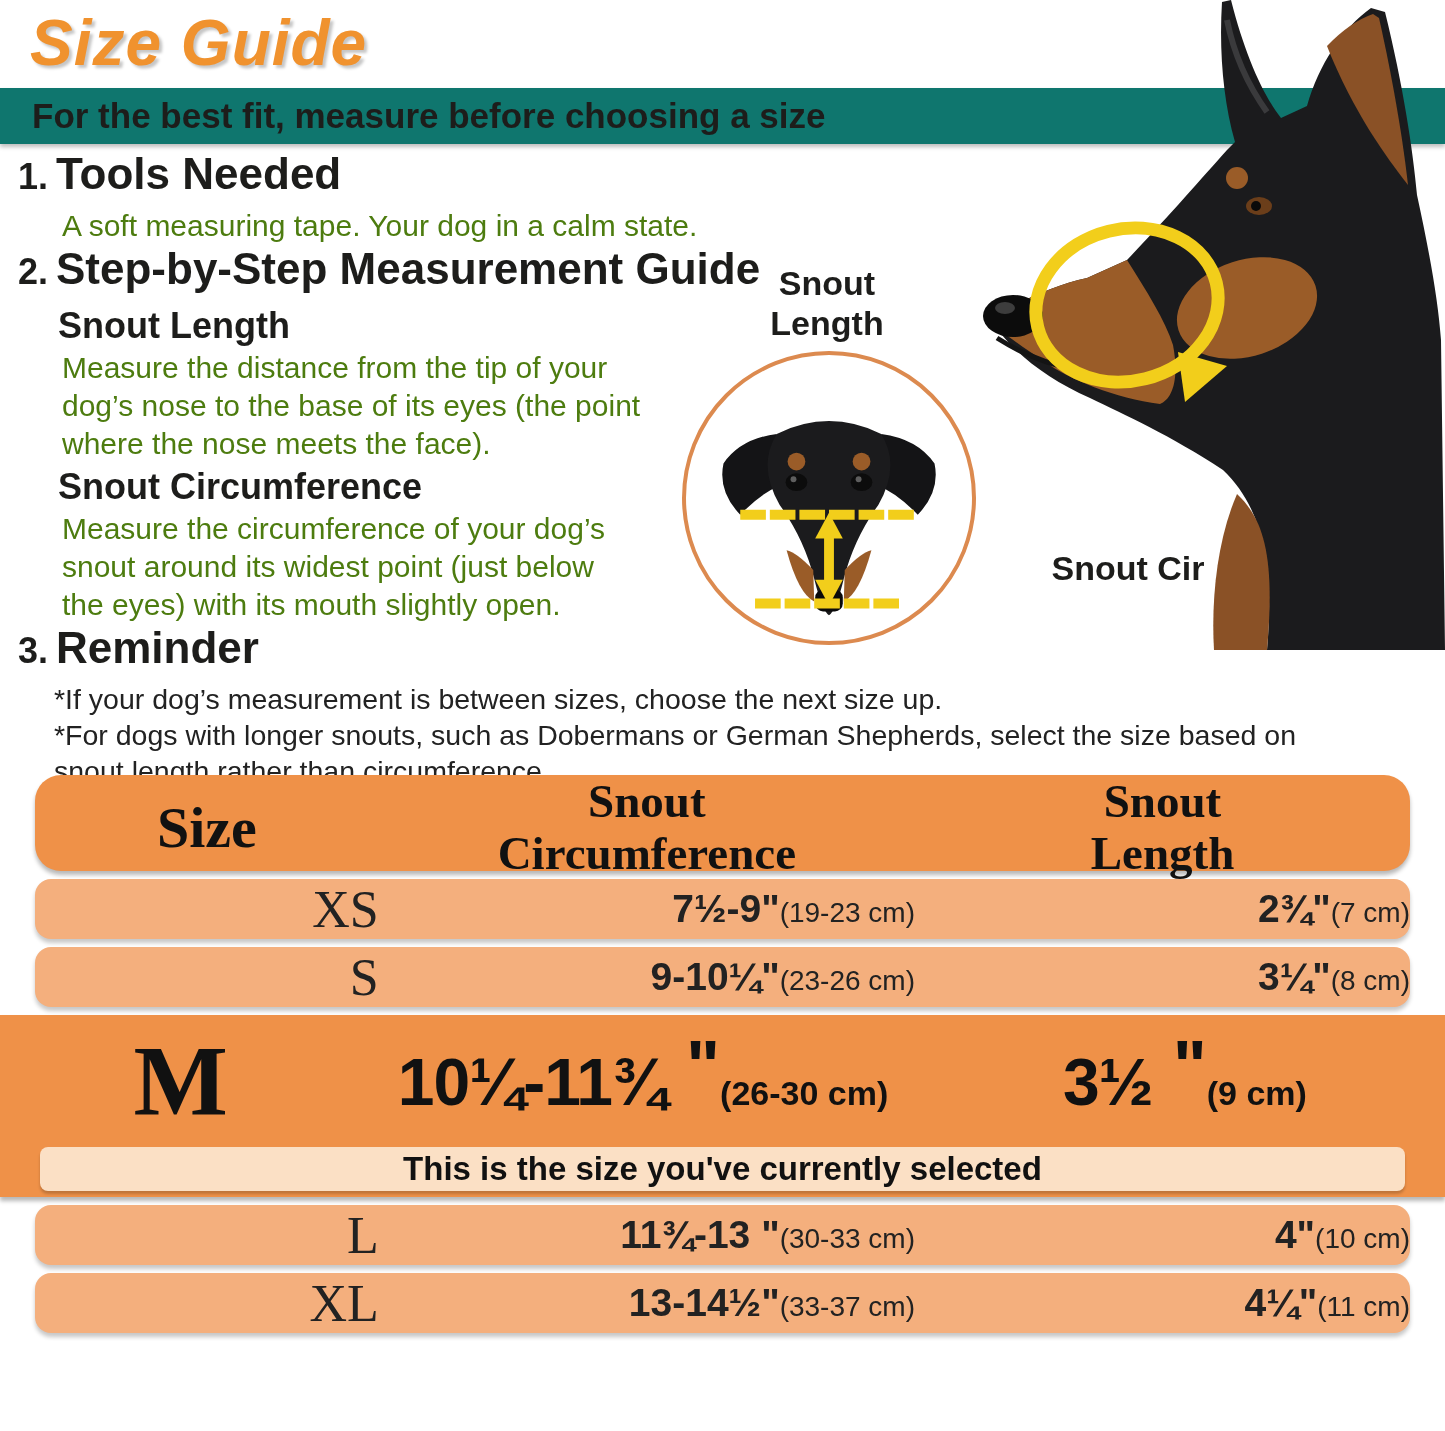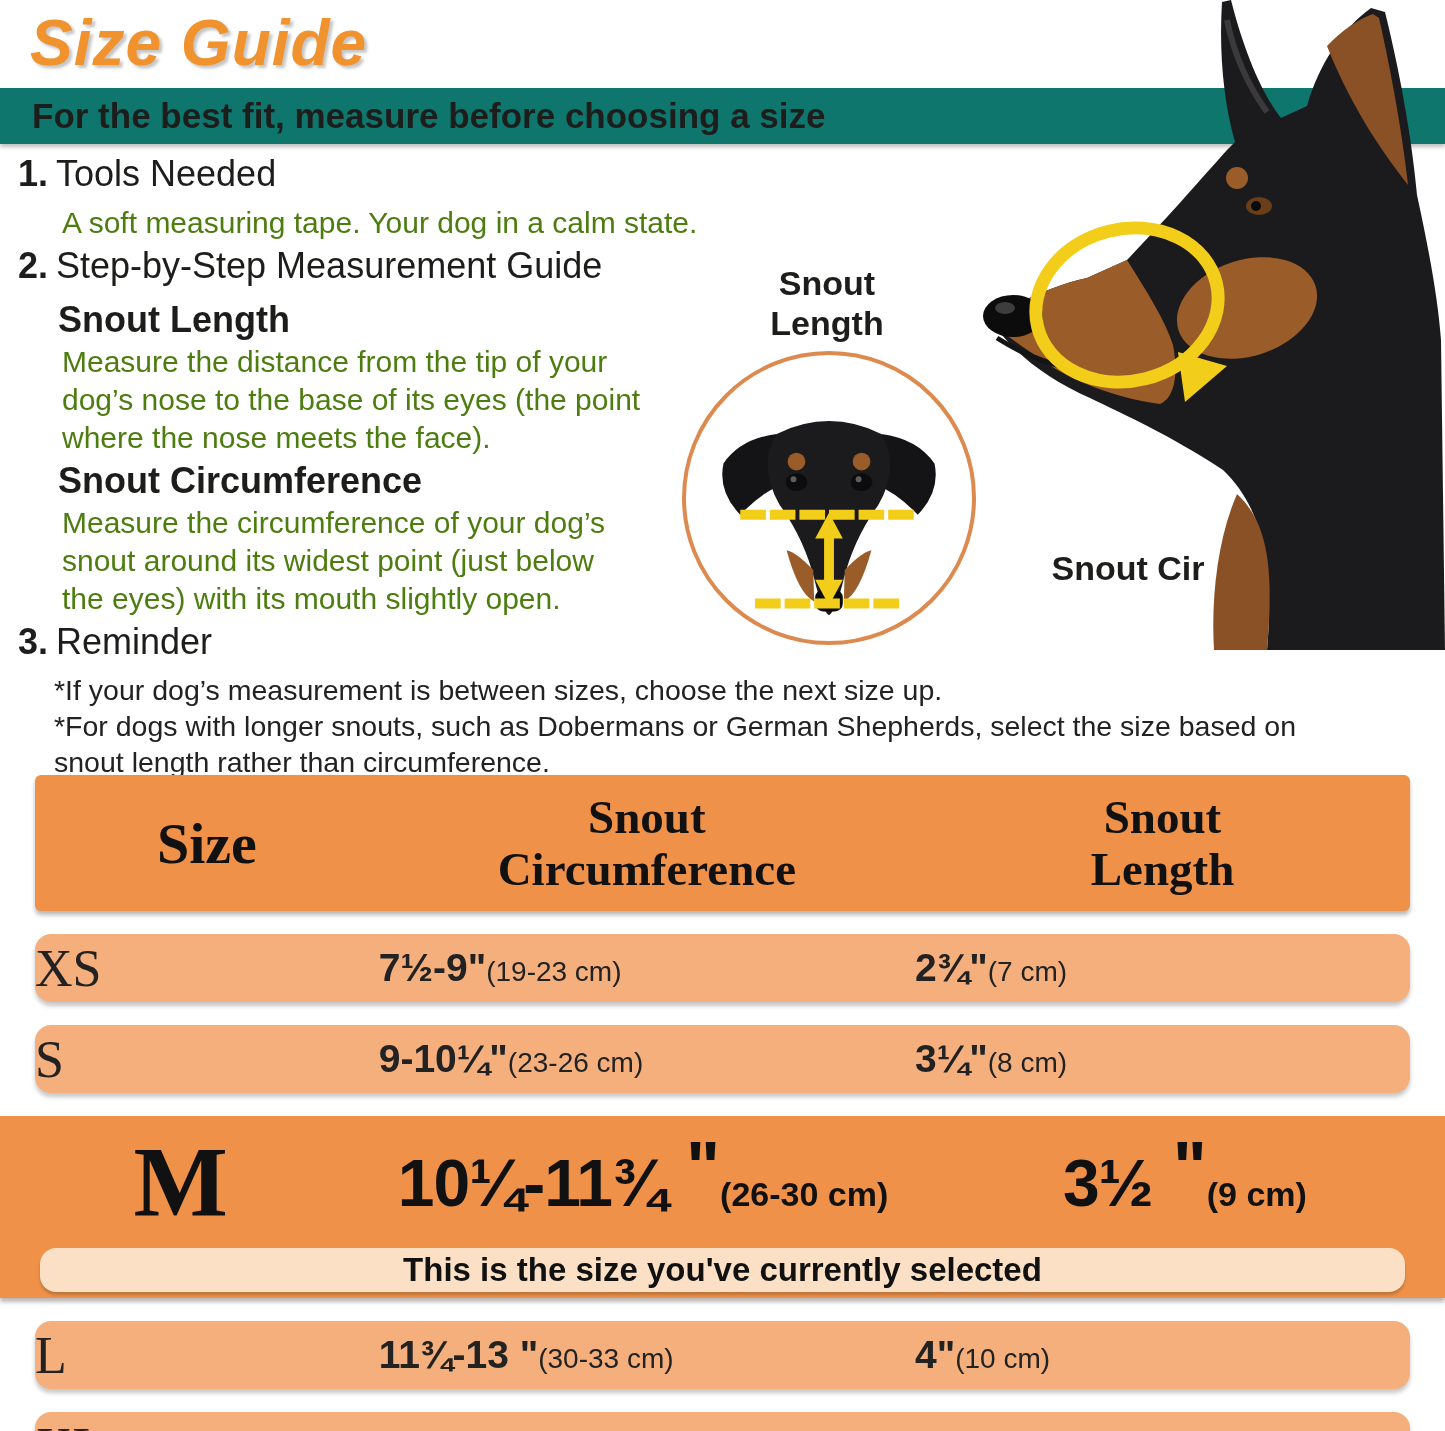--- a/index.html
+++ b/index.html
@@ -15,21 +15,21 @@
   .banner{
     position:absolute;top:88px;left:0;width:1445px;height:56px;background:#0f766e;
     box-shadow:0 3px 4px rgba(0,0,0,.25);z-index:1;
   }
   .banner-text{
     position:absolute;left:32px;top:8px;font-size:35px;font-weight:bold;color:#1d1d1b;
   }
   
   .content{position:absolute;top:150px;left:18px;width:1408px;z-index:3;}
   .h-num{display:inline-block;width:38px;font-size:36px;font-weight:bold;}
-  .h-txt{font-size:36px;font-weight:normal;}
+  .h-txt{font-size:44px;font-weight:bold;}
   .sec-head{line-height:47px;}
   .sub-head{margin-left:40px;font-size:36px;font-weight:bold;line-height:47px;}
   .body-line{margin-left:44px;font-size:30px;line-height:38px;color:#4d7c0f;}
   .note-line{margin-left:36px;font-size:28.5px;line-height:36px;color:#222;}
   
   .front-label{
     position:absolute;top:263px;left:747px;width:160px;text-align:center;
     font-size:34px;font-weight:bold;line-height:40px;z-index:3;
   }
   .side-label{
@@ -40,46 +40,46 @@
   .inset-circle{
     position:absolute;top:351px;left:682px;width:286px;height:286px;border-radius:50%;
     border:4px solid #DC8A4F;background:#fff;z-index:2;overflow:hidden;
   }
   
   .side-dog{position:absolute;top:0;left:975px;width:470px;height:650px;z-index:2;}
   
   .size-table{position:absolute;top:775px;left:0;width:1445px;z-index:3;}
   .grid3{display:grid;grid-template-columns:25% 39% 36%;align-items:center;}
   .thead{
-    margin:0 35px;height:136px;background:#EF9148;border-radius:6px;
+    margin:0 35px;height:96px;background:#EF9148;border-radius:26px;
     box-shadow:0 4px 4px rgba(0,0,0,.28);
     font-family:"Liberation Serif","DejaVu Serif",serif;font-weight:bold;color:#111;
     text-align:center;
   }
   .thead .col1{font-size:58px;}
   .thead .col2,.thead .col3{font-size:47px;line-height:52px;}
   .trow{
-    margin:23px 35px;height:68px;background:#F4AF7D;border-radius:16px;
-    box-shadow:0 4px 4px rgba(0,0,0,.22);text-align:left;color:#222;
+    margin:8px 35px;height:60px;background:#F4AF7D;border-radius:16px;
+    box-shadow:0 4px 4px rgba(0,0,0,.22);text-align:right;color:#222;
   }
   .size-letter{font-family:"Liberation Serif","DejaVu Serif",serif;font-size:52px;color:#222;}
   .val{font-size:39px;font-weight:600;}
   .cm{font-size:28px;font-weight:400;}
   
   .m-band{
     margin-top:8px;width:1445px;height:182px;background:#EF9148;
     box-shadow:0 4px 4px rgba(0,0,0,.28);
   }
   .m-row{height:130px;text-align:center;color:#111;}
   .m-letter{font-family:"Liberation Serif","DejaVu Serif",serif;font-size:100px;font-weight:bold;}
   .m-val{font-size:66px;font-weight:bold;letter-spacing:-1px;}
   .m-inch{font-size:72px;font-weight:bold;position:relative;top:-14px;}
   .m-cm{font-size:34px;font-weight:bold;}
   .m-note{
-    margin:2px 40px 0;height:44px;background:#FBE0C5;border-radius:16px;
+    margin:2px 40px 0;height:44px;background:#FBE0C5;border-radius:8px;
     text-align:center;line-height:44px;font-size:33px;font-weight:bold;color:#111;
     box-shadow:0 3px 3px rgba(0,0,0,.2);
   }
 </style>
 </head>
 <body>
 
 <div id="canvas">
 
   <div class="page-title">Size Guide</div>

